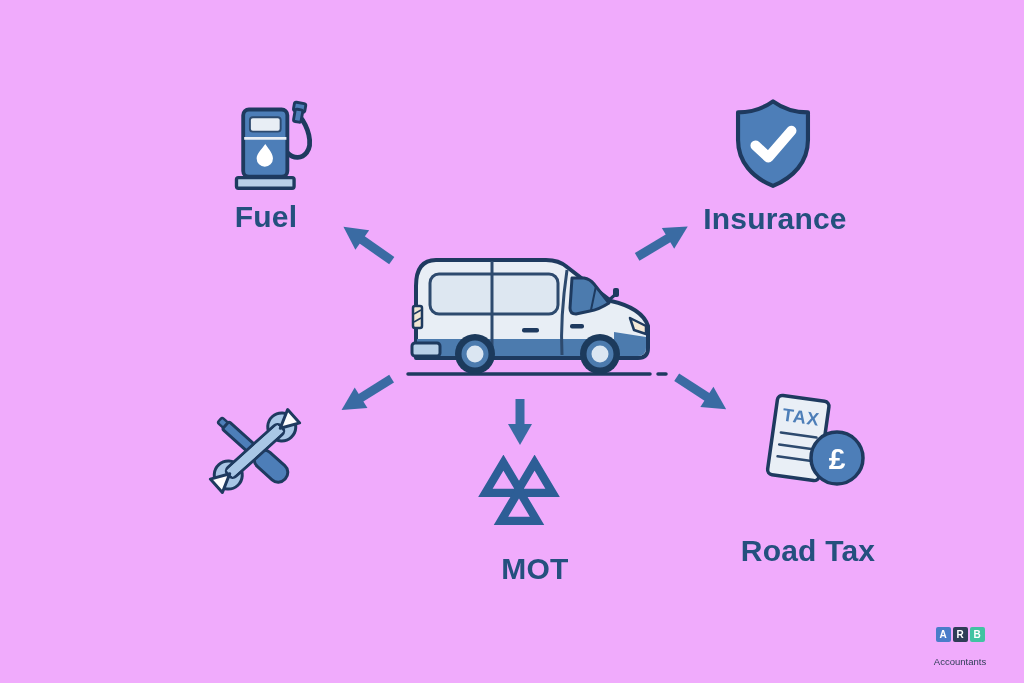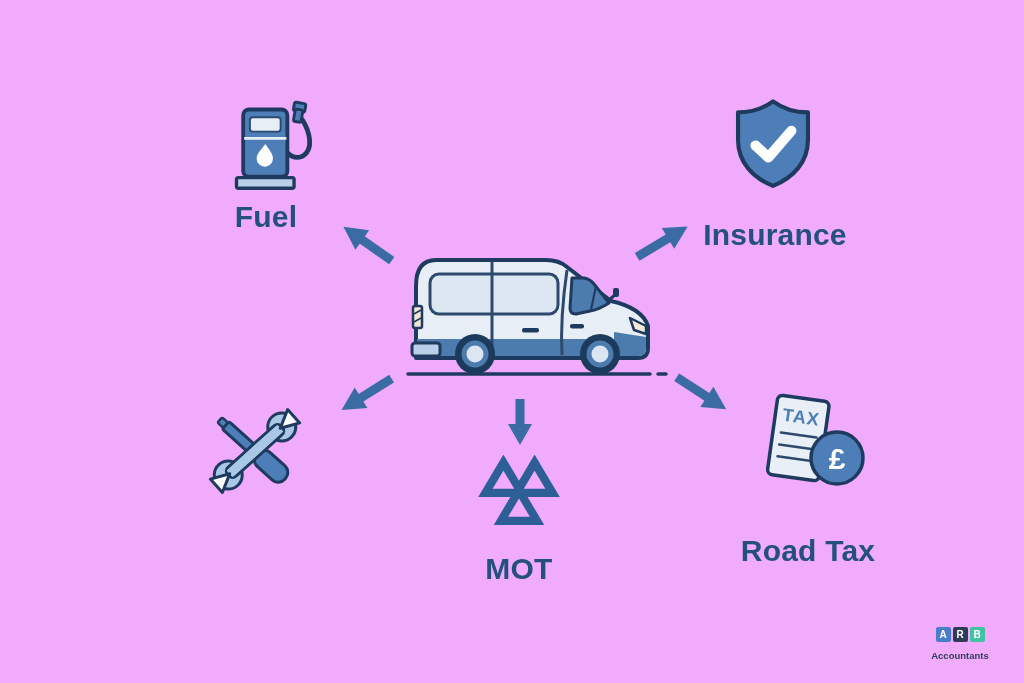--- a/index.html
+++ b/index.html
@@ -45,23 +45,23 @@
     justify-content: center;
     color: #ffffff;
     font-size: 10px;
     font-weight: 700;
     border-radius: 2px;
   }
   .logo-sq.a { background: #4a7dc9; }
   .logo-sq.r { background: #2e3d56; }
   .logo-sq.b { background: #41c3a2; }
   .logo-name {
-    margin-top: 8px;
+    margin-top: 14px;
     font-size: 9.5px;
-    font-weight: 700;
+    font-weight: 400;
     color: #2e3d56;
     white-space: nowrap;
   }
 </style>
 </head>
 <body>
 
 <div id="canvas">
 
   <svg class="abs" style="left:224px; top:98px;" width="96" height="96" viewBox="0 0 100 100">
@@ -79,21 +79,21 @@
   <div class="node-label" style="left:156px; top:200px;">Fuel</div>
   <svg class="arrow" style="left:335px; top:229px; transform:rotate(-145deg);" width="66" height="30" viewBox="0 0 66 30">
     <line x1="4" y1="15" x2="41" y2="15" stroke="#3a6ba3" stroke-width="9"></line>
     <polygon points="40,3 63,15 40,27" fill="#3a6ba3"></polygon>
   </svg>
 
   <svg class="abs" style="left:727px; top:96px;" width="92" height="98" viewBox="0 0 100 105">
     <path d="M50 5 C61 13 75 17 88 17 L88 47 C88 71 72 88 50 97 C28 88 12 71 12 47 L12 17 C25 17 39 13 50 5 Z" fill="#4d7eb8" stroke="#1e3a5f" stroke-width="4.5" stroke-linejoin="round"></path>
     <polyline points="31,53 45,66 70,37" fill="none" stroke="#ffffff" stroke-width="11" stroke-linecap="round" stroke-linejoin="round"></polyline>
   </svg>
-  <div class="node-label" style="left:665px; top:218px;">Insurance</div>
+  <div class="node-label" style="left:665px; top:202px;">Insurance</div>
   <svg class="arrow" style="left:629px; top:227px; transform:rotate(-31deg);" width="66" height="30" viewBox="0 0 66 30">
     <line x1="4" y1="15" x2="41" y2="15" stroke="#3a6ba3" stroke-width="9"></line>
     <polygon points="40,3 63,15 40,27" fill="#3a6ba3"></polygon>
   </svg>
 
   <svg class="abs" style="left:400px; top:248px;" width="270" height="132" viewBox="0 0 270 132">
 
     <line x1="8" y1="126" x2="250" y2="126" stroke="#1e3a5f" stroke-width="3.5" stroke-linecap="round"></line>
     <line x1="258" y1="126" x2="266" y2="126" stroke="#1e3a5f" stroke-width="3.5" stroke-linecap="round"></line>
 
@@ -159,21 +159,21 @@
 
   <svg class="arrow" style="left:494px; top:407px; transform:rotate(90deg);" width="52" height="30" viewBox="0 0 52 30">
     <line x1="3" y1="15" x2="29" y2="15" stroke="#3a6ba3" stroke-width="9"></line>
     <polygon points="28,3 49,15 28,27" fill="#3a6ba3"></polygon>
   </svg>
   <svg class="abs" style="left:478px; top:455px;" width="82" height="80" viewBox="0 0 100 97">
     <path d="M31 9 L53 46 L9 46 Z" fill="none" stroke="#2d5e96" stroke-width="10" stroke-linejoin="miter"></path>
     <path d="M69 9 L91 46 L47 46 Z" fill="none" stroke="#2d5e96" stroke-width="10" stroke-linejoin="miter"></path>
     <path d="M50 43 L72 80 L28 80 Z" fill="none" stroke="#2d5e96" stroke-width="10" stroke-linejoin="miter"></path>
   </svg>
-  <div class="node-label" style="left:409px; top:552px;">MOT</div>
+  <div class="node-label" style="left:425px; top:552px;">MOT</div>
 
   <svg class="abs" style="left:750px; top:392px;" width="120" height="112" viewBox="0 0 120 112">
     <g transform="rotate(8 48 48)">
       <rect x="22" y="6" width="52" height="80" rx="5" fill="#e9eff6" stroke="#1e3a5f" stroke-width="3.5"></rect>
       <text x="48" y="31" text-anchor="middle" font-size="18" font-weight="bold" fill="#4d7eb8" letter-spacing="1">TAX</text>
       <line x1="30" y1="43" x2="66" y2="43" stroke="#2d4a6e" stroke-width="2.5" stroke-linecap="round"></line>
       <line x1="30" y1="55" x2="66" y2="55" stroke="#2d4a6e" stroke-width="2.5" stroke-linecap="round"></line>
       <line x1="30" y1="67" x2="66" y2="67" stroke="#2d4a6e" stroke-width="2.5" stroke-linecap="round"></line>
     </g>
     <g>

